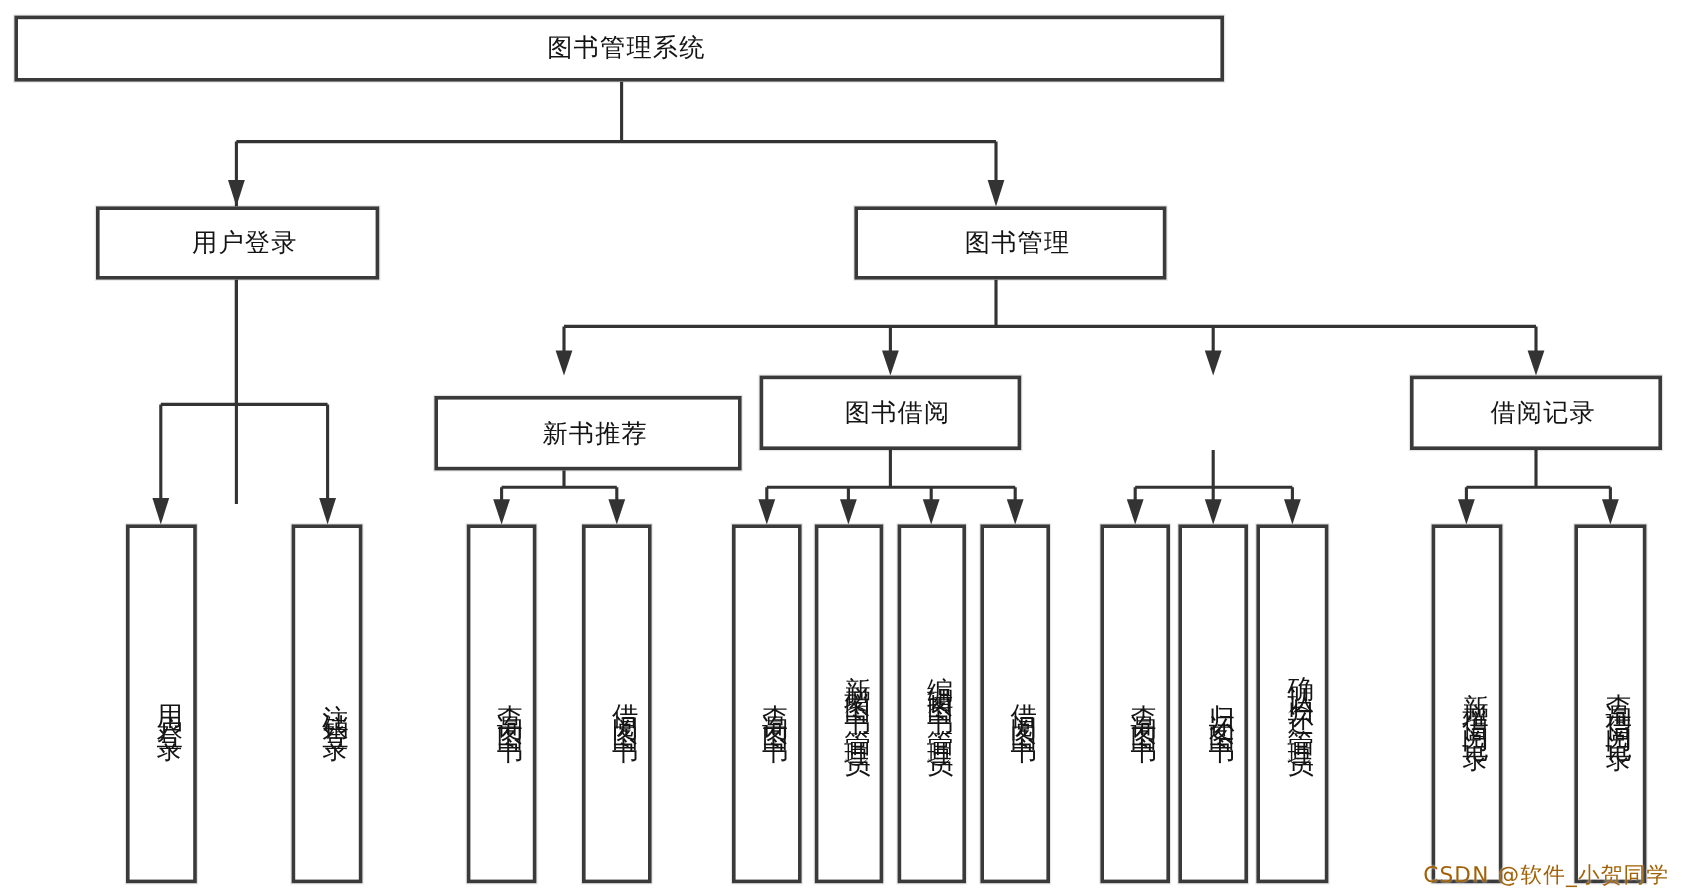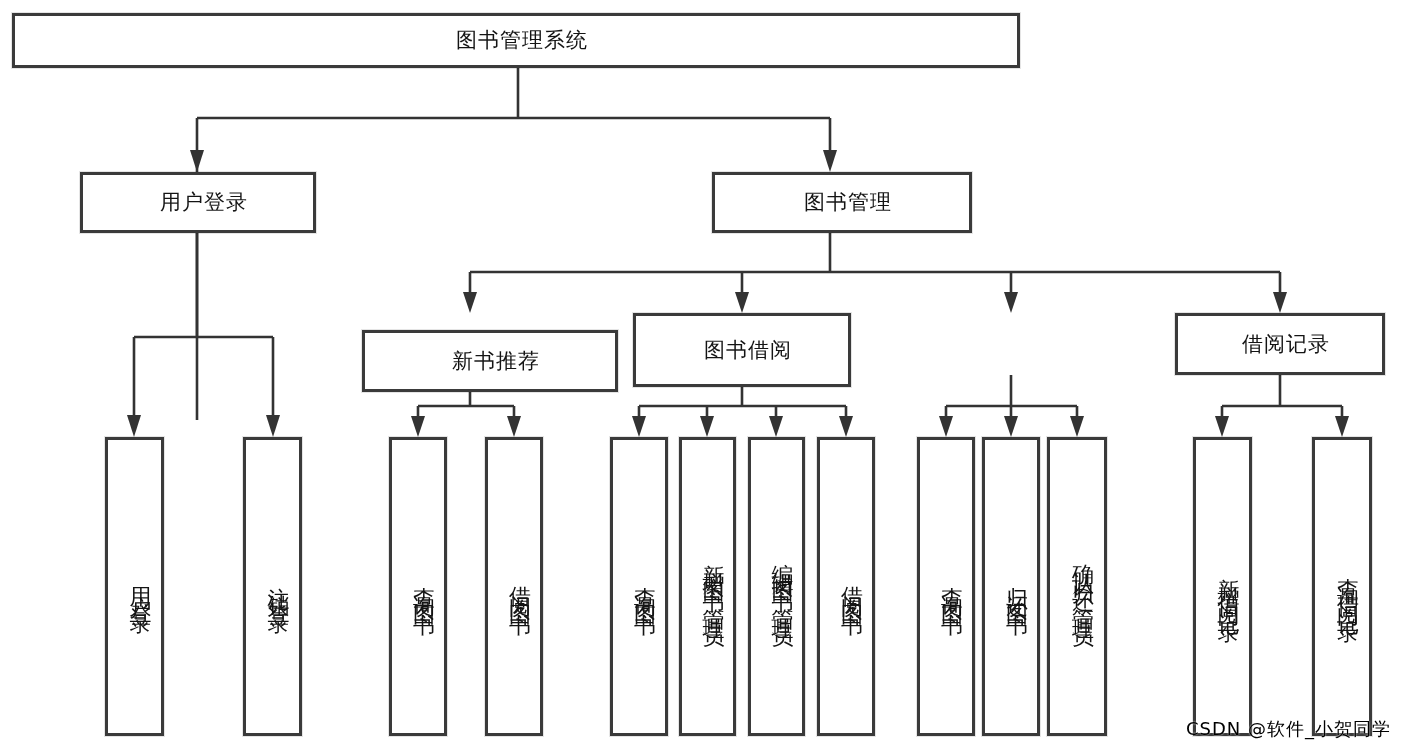--- a/index.html
+++ b/index.html
@@ -33,21 +33,21 @@
     letter-spacing:9px;
     font-size:22px;
     white-space:normal;
   }
   #watermark{
     position:absolute;
     right:14px;
     bottom:6px;
     font-size:18px;
     letter-spacing:1px;
-    color:#000000;
+    color:#a16207;
     text-shadow:0 0 2px #ffffff;
     z-index:5;
   }
 </style>
 </head>
 <body>
 
 <div id="canvas">
 
   <svg id="connectors" viewBox="0 0 1405 747" xmlns="http://www.w3.org/2000/svg">
@@ -99,21 +99,21 @@
 
   <div class="box h" style="left:12px;top:13px;width:1008px;height:55px">图书管理系统</div>
 
   <div class="box h" style="left:80px;top:172px;width:236px;height:61px">用户登录</div>
   <div class="box h" style="left:712px;top:172px;width:260px;height:61px">图书管理</div>
 
   <div class="box v" style="left:105px;top:437px;width:59px;height:299px">用户登录</div>
   <div class="box v" style="left:243px;top:437px;width:59px;height:299px">注销登录</div>
 
   <div class="box h" style="left:362px;top:330px;width:256px;height:62px">新书推荐</div>
-  <div class="box h" style="left:633px;top:313px;width:218px;height:74px">图书借阅</div>
+  <div class="box h" style="left:633px;top:313px;width:218px;height:62px">图书借阅</div>
   <div class="box h" style="left:1175px;top:313px;width:210px;height:62px">借阅记录</div>
 
   <div class="box v" style="left:389px;top:437px;width:58px;height:299px">查询图书</div>
   <div class="box v" style="left:485px;top:437px;width:58px;height:299px">借阅图书</div>
 
   <div class="box v" style="left:610px;top:437px;width:58px;height:299px">查询图书</div>
   <div class="box v" style="left:679px;top:437px;width:57px;height:299px">新增图书（管理员）</div>
   <div class="box v" style="left:748px;top:437px;width:57px;height:299px">编辑图书（管理员）</div>
   <div class="box v" style="left:817px;top:437px;width:58px;height:299px">借阅图书</div>
 

